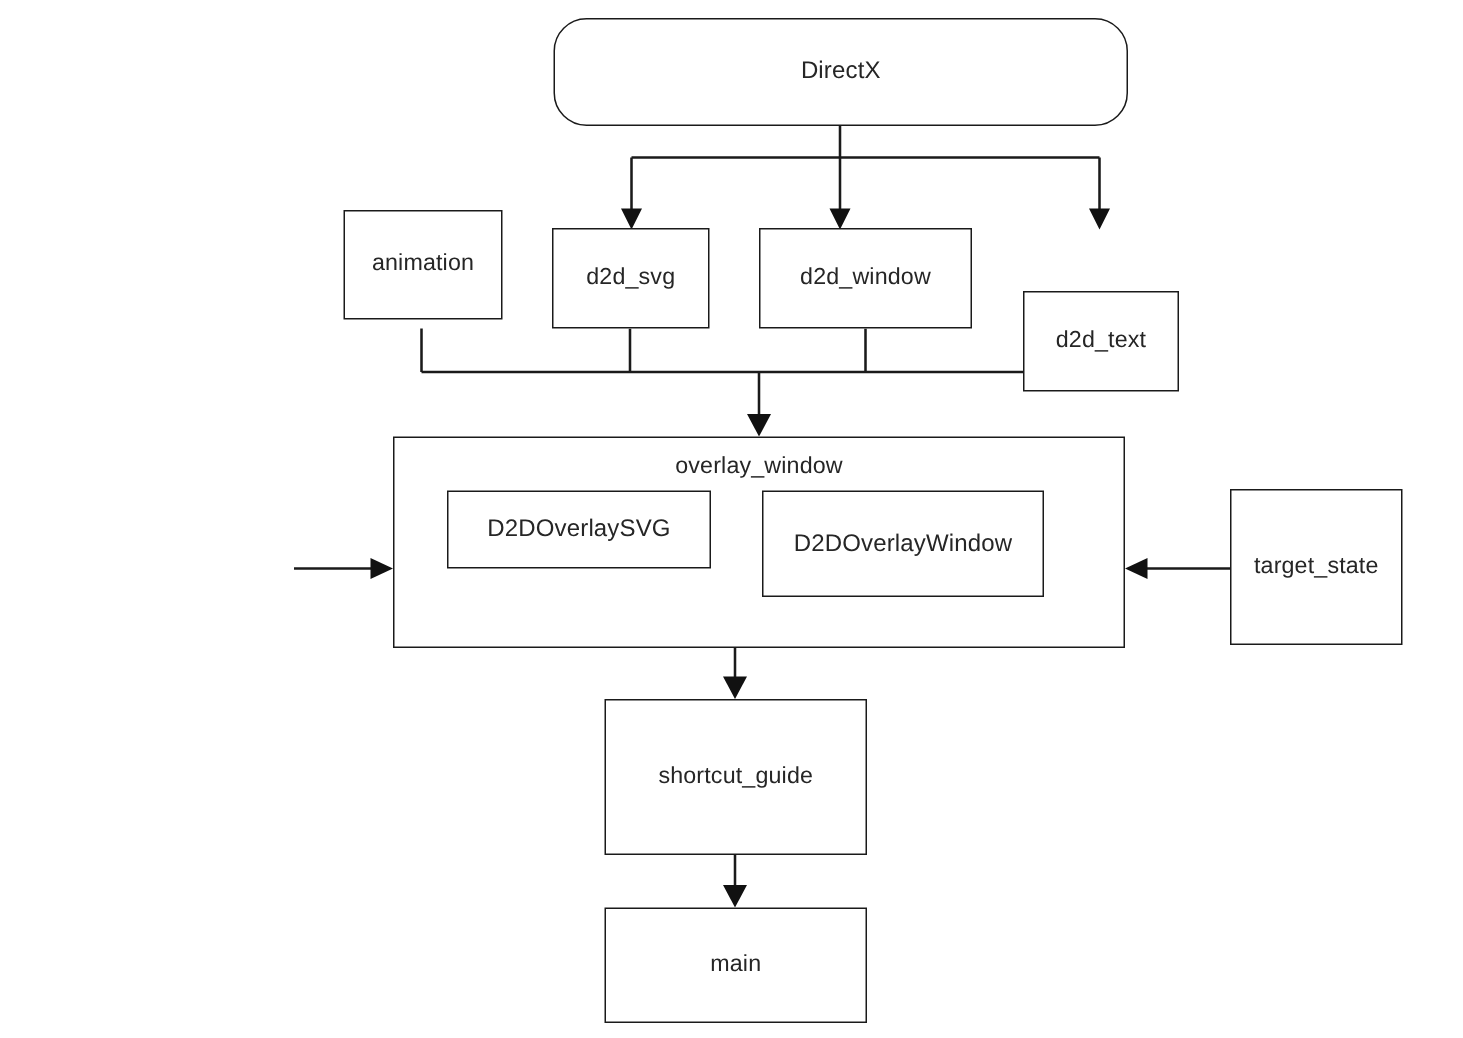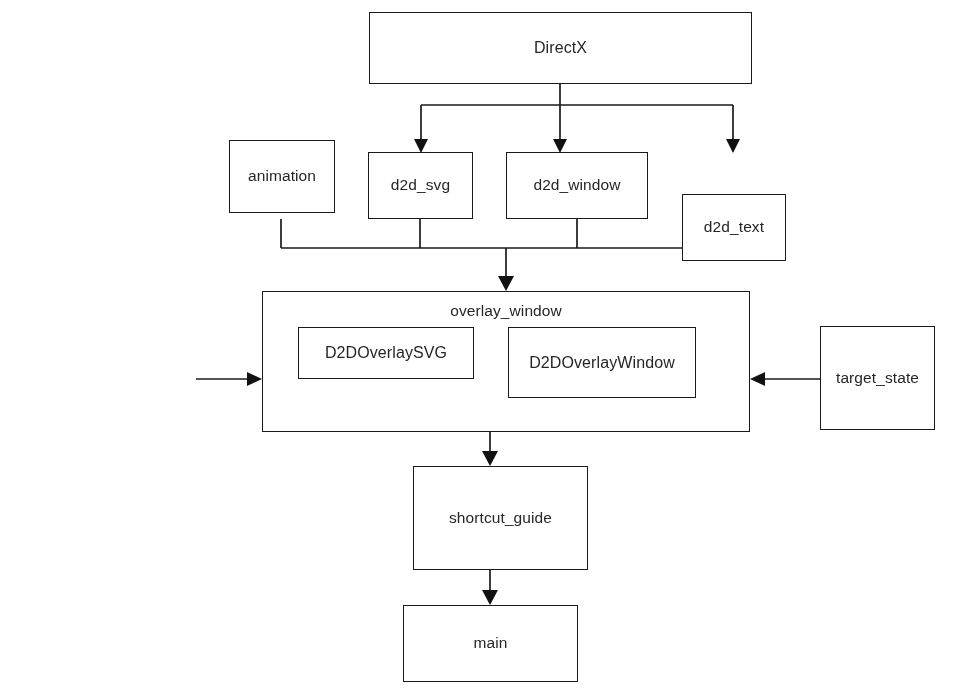--- a/index.html
+++ b/index.html
@@ -100,21 +100,21 @@
     <line x1="820" y1="379" x2="760" y2="379"></line>
     <polygon class="arrowhead" points="750,379 765,372 765,386"></polygon>
 
     <line x1="490" y1="432" x2="490" y2="457"></line>
     <polygon class="arrowhead" points="490,466 482,451 498,451"></polygon>
 
     <line x1="490" y1="570" x2="490" y2="596"></line>
     <polygon class="arrowhead" points="490,605 482,590 498,590"></polygon>
   </svg>
 
-  <div class="node root-node" style="left:369px; top:12px; width:383px; height:72px;">
+  <div class="node root-node" style="left:369px; top:12px; width:383px; height:72px;border-radius:22px;">
     <span>DirectX</span>
   </div>
 
   <div class="node" style="left:229px; top:140px; width:106px; height:73px;">
     <span>animation</span>
   </div>
 
   <div class="node" style="left:368px; top:152px; width:105px; height:67px;">
     <span>d2d_svg</span>
   </div>
@@ -137,21 +137,21 @@
 
   <div class="node inner" style="left:508px; top:327px; width:188px; height:71px;">
     <span>D2DOverlayWindow</span>
   </div>
 
 
   <div class="node" style="left:820px; top:326px; width:115px; height:104px;justify-content:center;">
     <span>target_state</span>
   </div>
 
-  <div class="node" style="left:403px; top:466px; width:175px; height:104px;margin-left:10px;">
+  <div class="node" style="left:403px; top:466px; width:175px; height:104px;">
     <span>shortcut_guide</span>
   </div>
 
   <div class="node" style="left:403px; top:605px; width:175px; height:77px;">
     <span>main</span>
   </div>
 
 </div>
 
 </body></html>

